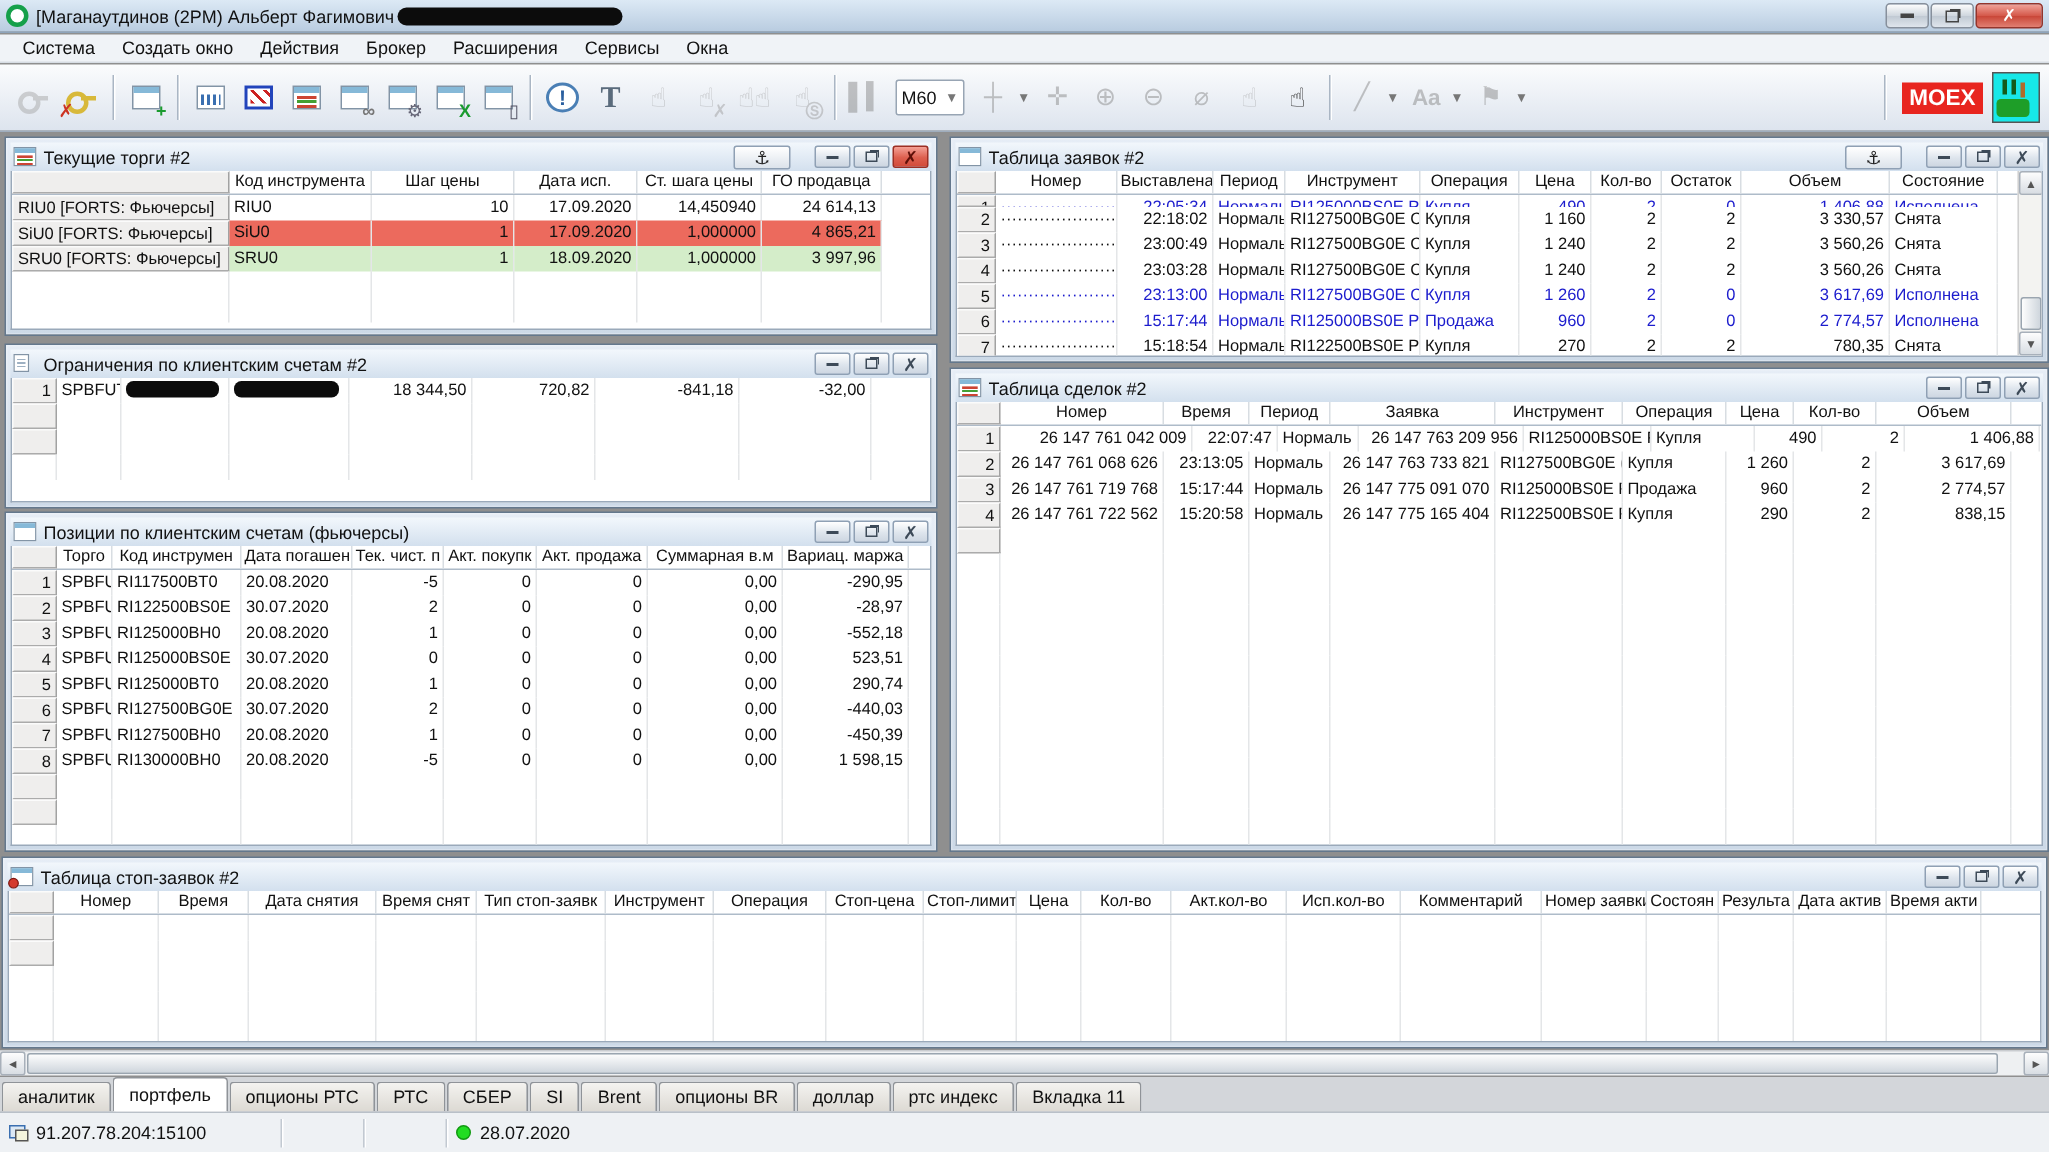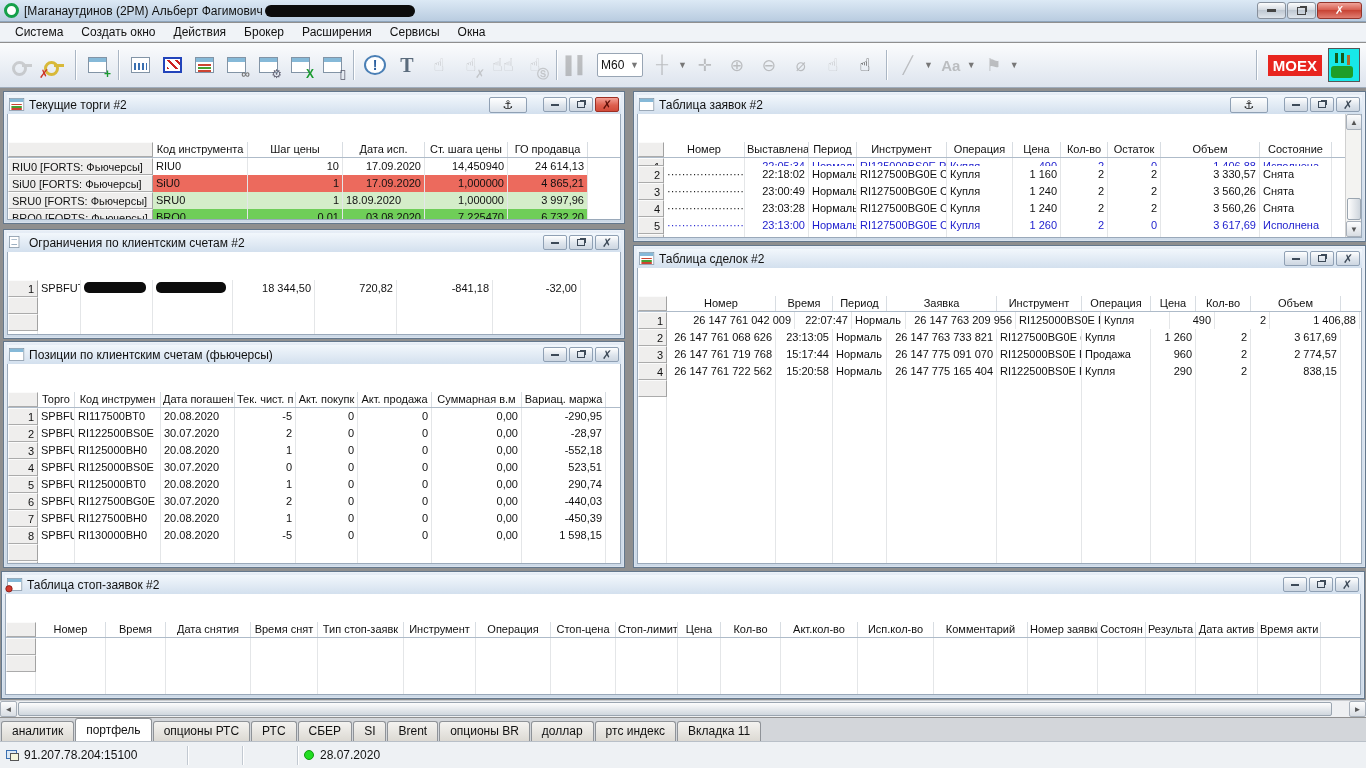--- a/index.html
+++ b/index.html
@@ -89,21 +89,21 @@
   .wbtn .maxbox { width:8px; height:7px; border:1px solid #3d4a58; box-shadow:2px -2px 0 -1px #3d4a58; }
   .wbtn .xg { font-size:12px; font-weight:bold; line-height:1; }
   .wbtn.red { background:linear-gradient(#f4a196,#dd5f4e 55%,#d24b3a); border-color:#9c2f24; }
   .wbtn.red .xg { color:#5e0f08; }
   .anchor-btn { width:38px; height:16px; margin-right:14px; border:1px solid #8fa0b4; border-radius:2px;
     background:linear-gradient(#ffffff,#dce3eb); display:flex; align-items:center; justify-content:center;
     font-size:12px; color:#222; flex:none; }
   .wbody { position:relative; background:#fff; border:1px solid #9aa9ba; border-top:none; overflow:hidden; }
 
   
-  .tbl { font-size:11px; width:100%;margin-top:28px; }
+  .tbl { font-size:11px; width:100%; }
   .thead { display:flex; height:16px; line-height:15px; border-bottom:1px solid #aebbc9; background:#fff; white-space:nowrap; }
   .hc { flex:none; text-align:center; overflow:hidden; border-right:1px solid #d8dde2; padding:0 2px; }
   .trow { display:flex; height:17px; line-height:16px; white-space:nowrap; }
   .trow.clip { height:8px; overflow:hidden; }
   .tc { flex:none; overflow:hidden; padding:0 3px; border-right:1px solid #e4e6e8; }
   .rh { background:#efeeed; border:1px solid; border-color:#fbfbfb #a2a2a2 #ababab #fbfbfb; text-align:right; }
   .plainrh { border-right:1px solid #e4e6e8; }
   .cell-blob { display:block; height:11px; margin-top:2px; background:#0c0c0c; border-radius:5px; width:96%; }
 
   
@@ -314,32 +314,23 @@
           <div class="tc" style="width: 95px; text-align: right; background: rgb(236, 106, 93);">1</div>
           <div class="tc" style="width: 82px; text-align: right; background: rgb(236, 106, 93);">17.09.2020</div>
           <div class="tc" style="width: 83px; text-align: right; background: rgb(236, 106, 93);">1,000000</div>
           <div class="tc" style="width: 80px; text-align: right; background: rgb(236, 106, 93);">4 865,21</div>
           <div class="tc" style="flex: 1 1 0%; border-right: none;"></div>
         </div>
         <div class="trow">
           <div class="tc rh" style="width: 145px; text-align: left;">SRU0 [FORTS: Фьючерсы]</div>
           <div class="tc" style="width: 95px; text-align: left; background: rgb(212, 237, 201);">SRU0</div>
           <div class="tc" style="width: 95px; text-align: right; background: rgb(212, 237, 201);">1</div>
-          <div class="tc" style="width: 82px; background: rgb(212, 237, 201);">18.09.2020</div>
+          <div class="tc" style="width: 82px; text-align: right; background: rgb(212, 237, 201);">18.09.2020</div>
           <div class="tc" style="width: 83px; text-align: right; background: rgb(212, 237, 201);">1,000000</div>
           <div class="tc" style="width: 80px; text-align: right; background: rgb(212, 237, 201);">3 997,96</div>
-          <div class="tc" style="flex: 1 1 0%; border-right: none;"></div>
-        </div>
-        <div class="trow">
-          <div class="tc rh" style="width: 145px; text-align: left;">BRQ0 [FORTS: Фьючерсы]</div>
-          <div class="tc" style="width: 95px; text-align: left; background: rgb(111, 206, 88);">BRQ0</div>
-          <div class="tc" style="width: 95px; text-align: right; background: rgb(111, 206, 88);">0,01</div>
-          <div class="tc" style="width: 82px; text-align: right; background: rgb(111, 206, 88);">03.08.2020</div>
-          <div class="tc" style="width: 83px; text-align: right; background: rgb(111, 206, 88);">7,225470</div>
-          <div class="tc" style="width: 80px; text-align: right; background: rgb(111, 206, 88);">6 732,20</div>
           <div class="tc" style="flex: 1 1 0%; border-right: none;"></div>
         </div>
         <div class="trow">
           <div class="tc plainrh" style="width: 145px;"></div>
           <div class="tc" style="width: 95px; text-align: left;"></div>
           <div class="tc" style="width: 95px; text-align: right;"></div>
           <div class="tc" style="width: 82px; text-align: right;"></div>
           <div class="tc" style="width: 83px; text-align: right;"></div>
           <div class="tc" style="width: 80px; text-align: right;"></div>
           <div class="tc" style="flex: 1 1 0%; border-right: none;"></div>

